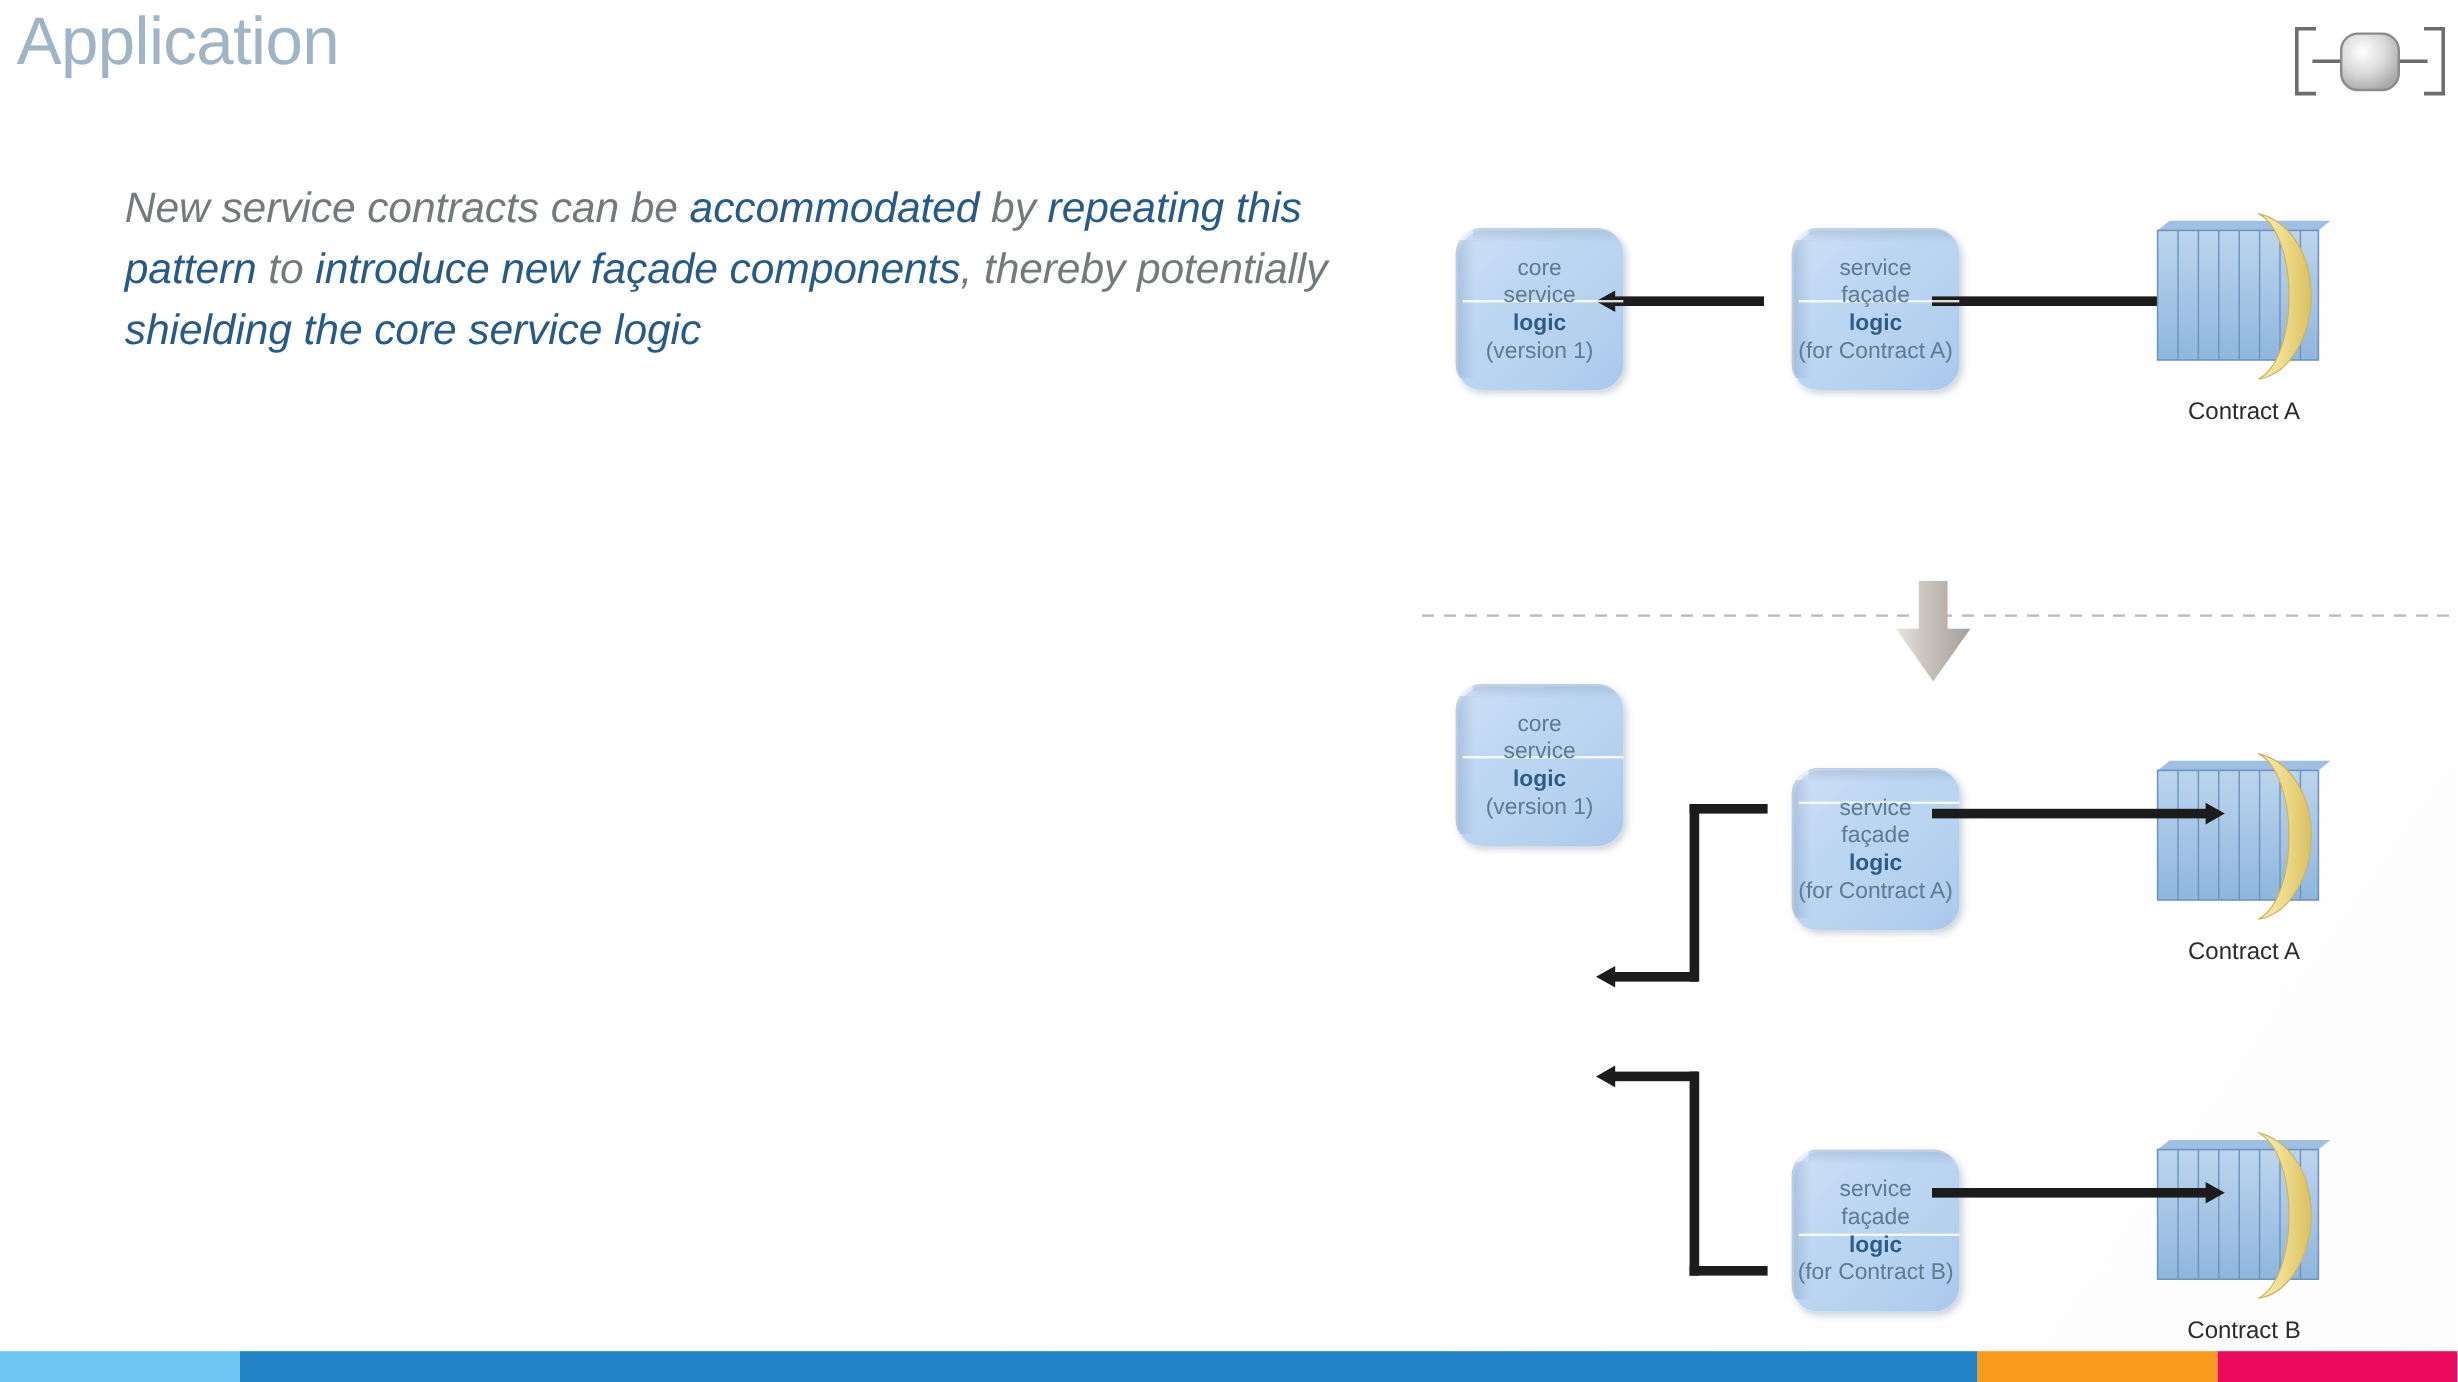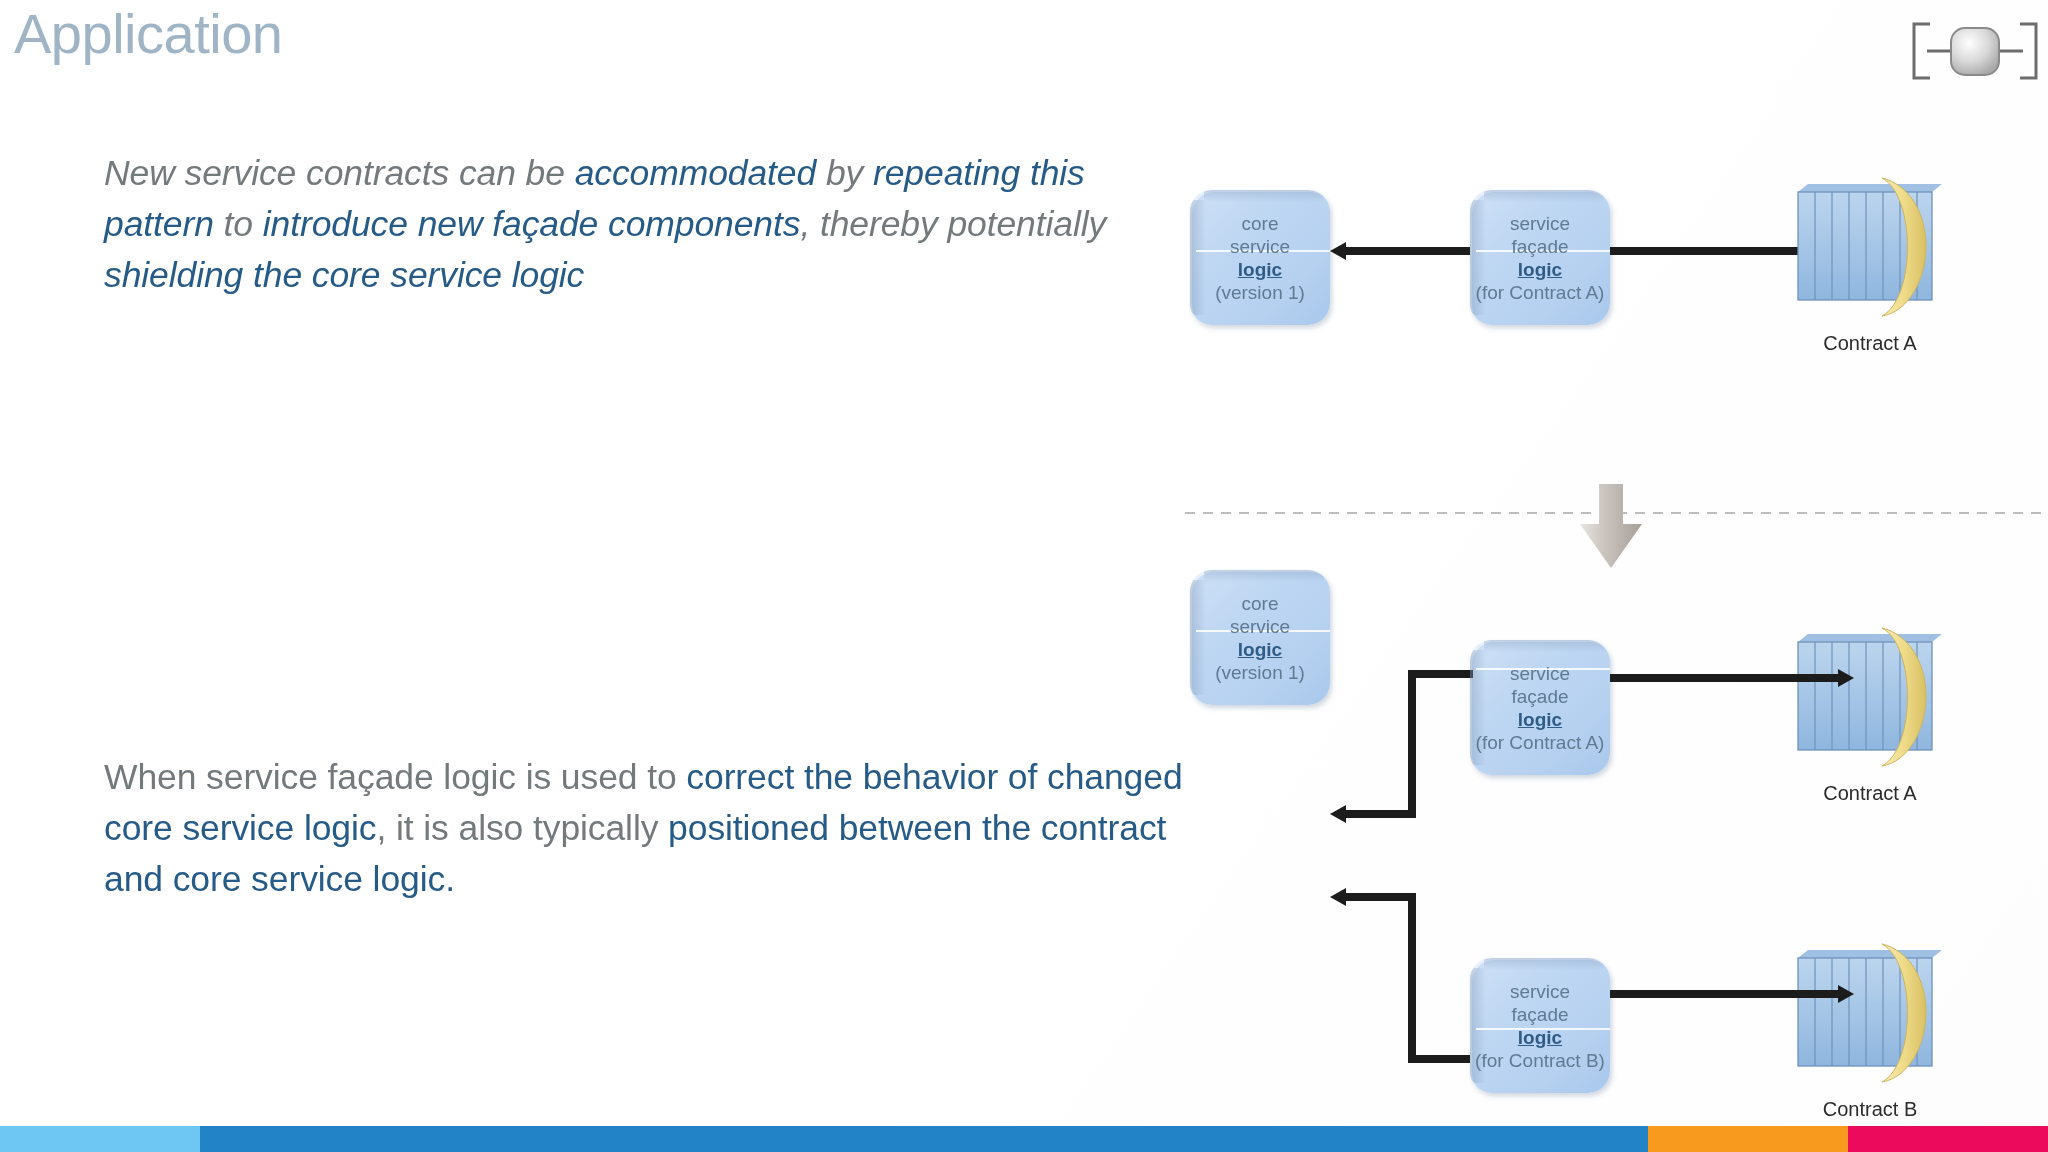--- a/index.html
+++ b/index.html
@@ -51,23 +51,24 @@
     border-radius: 22px;
     background: linear-gradient(135deg,#cfe0f6 0%,#bdd6f2 38%,#b6d1f0 70%,#a9c8ec 100%);
     box-shadow: inset 2px 2px 0 rgba(255,255,255,.55),
                 2px 3px 5px rgba(90,110,140,.28);
     display: flex; align-items: center; justify-content: center;
     text-align: center;
     color: #5f7a93;
     font-size: 19px;
     line-height: 23px;
     overflow: hidden;
+    margin-left: 23px;
   }
   .node .inner { position: relative; z-index: 3; }
-  .node .inner .b { color: #2e5c86; font-weight: 700; text-decoration: underline; }
+  .node .inner .b { color: #2e5c86; font-weight: 700; }
   
   .node::before {
     content:""; position:absolute; left:0; top:10px; bottom:10px; width:16px;
     background: linear-gradient(90deg,rgba(130,155,185,.45),rgba(130,155,185,0));
     z-index:1;
   }
   
   .node::after {
     content:""; position:absolute; left:14px; right:6px; top:0; height:12px;
     background: linear-gradient(180deg,rgba(140,165,195,.45),rgba(140,165,195,0));
@@ -126,23 +127,20 @@
       <line x1="17" y1="43" x2="41" y2="43" stroke="#6d6d6d" stroke-width="3"></line>
       <line x1="89" y1="43" x2="113" y2="43" stroke="#6d6d6d" stroke-width="3"></line>
       <rect x="41" y="20" width="48" height="47" rx="14" fill="url(#lgz)" stroke="#8a8a8a" stroke-width="2"></rect>
     </svg>
   </div>
 
   <div class="para" id="para1">
     <span>New service contracts can be </span><span class="hl">accommodated </span><span> by </span><span class="hl">repeating this pattern</span><span> to </span><span class="hl">introduce new façade components</span><span>, thereby potentially </span><span class="hl">shielding the core service logic</span>
   </div>
 
-  <div class="para" id="para2">
-    <span>When service façade logic is used to </span><span class="hl">correct the behavior of changed core service logic</span><span>, it is also typically </span><span class="hl">positioned between the contract and core service logic.</span>
-  </div>
 
   <div id="diagram">
 
     <div class="node" style="left:0px; top:0px; width:140px; height:135px;">
       <div class="seam" style="top:60px;"></div>
       <div class="inner">
         <div>core</div>
         <div>service</div>
         <div class="b">logic</div>
         <div>(version 1)</div>

